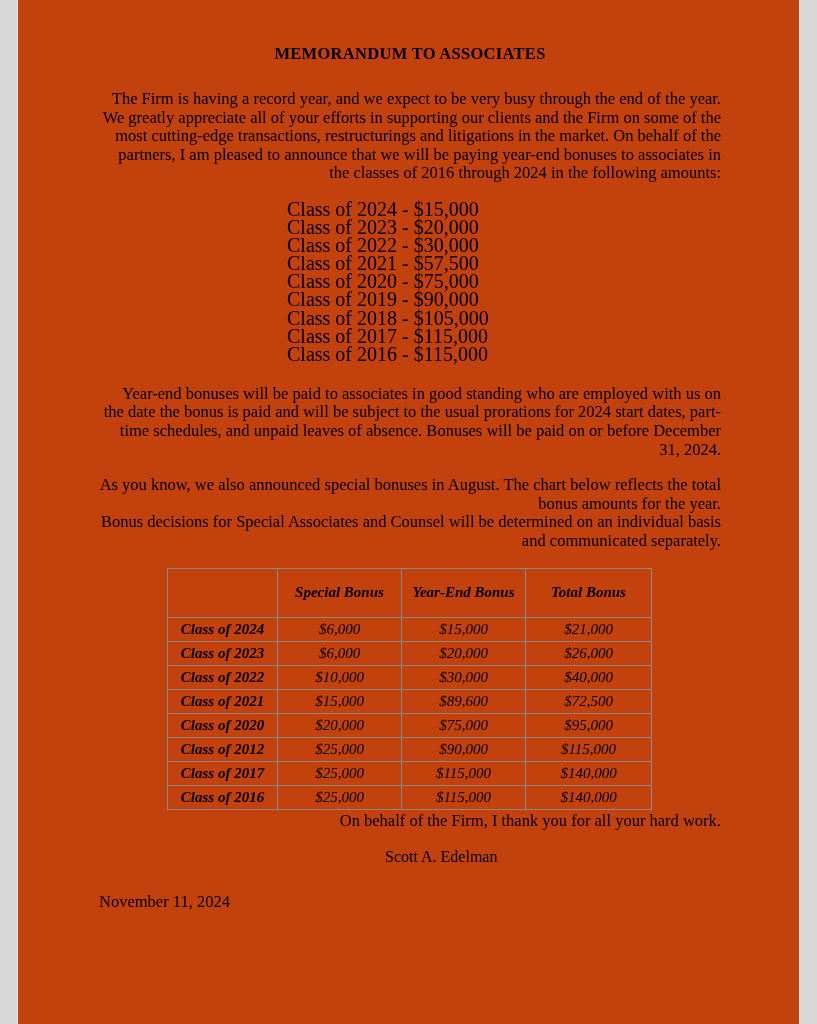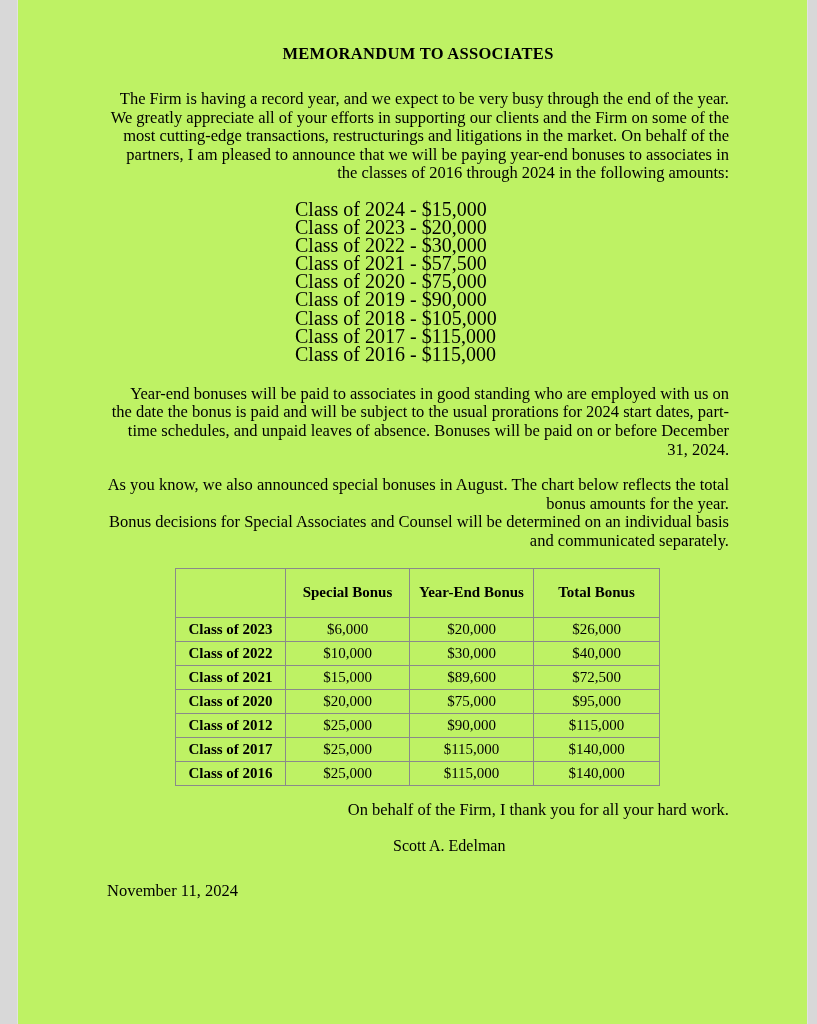--- a/index.html
+++ b/index.html
@@ -12,23 +12,22 @@
     height: 1024px;
     font-family: "Liberation Serif", serif;
     overflow: hidden;
   }
   .page {
     position: absolute;
     left: 18px;
     top: 0;
     width: 781px;
     height: 1024px;
-    background: #bef264;
+    background: #c2410c;
     box-shadow: 0 0 0 1px #e2e2e2;
-    padding-left: 8px;
   }
   .inner {
     padding: 44px 78px 0 81px;
   }
   h1.memo-title {
     font-size: 16.5px;
     font-weight: bold;
     text-align: center;
     margin: 0 0 26px 0;
     letter-spacing: 0.3px;
@@ -48,23 +47,24 @@
     padding: 0;
     list-style: none;
   }
   .class-list li {
     font-size: 20px;
     line-height: 18.1px;
     padding-left: 188px;
   }
   table.bonus-table {
     border-collapse: collapse;
-    margin: 11px 0 15px 68px;
+    margin: 11px 0 2px 68px;
     width: 484px;
     table-layout: fixed;
+    font-style: italic;
   }
   table.bonus-table td, table.bonus-table th {
     border: 1px solid #8a8a8a;
     font-size: 15px;
     text-align: center;
     padding: 2px 3px;
     height: 19px;
     vertical-align: middle;
   }
   table.bonus-table thead th {
@@ -139,20 +139,26 @@
       <thead>
         <tr>
           <th class="blank"></th>
           <th>Special Bonus</th>
           <th>Year-End Bonus</th>
           <th>Total Bonus</th>
         </tr>
       </thead>
       <tbody>
         <tr>
+          <td class="rowhead">Class of 2024</td>
+          <td>$6,000</td>
+          <td>$15,000</td>
+          <td>$21,000</td>
+        </tr>
+        <tr>
           <td class="rowhead">Class of 2023</td>
           <td>$6,000</td>
           <td>$20,000</td>
           <td>$26,000</td>
         </tr>
         <tr>
           <td class="rowhead">Class of 2022</td>
           <td>$10,000</td>
           <td>$30,000</td>
           <td>$40,000</td>

